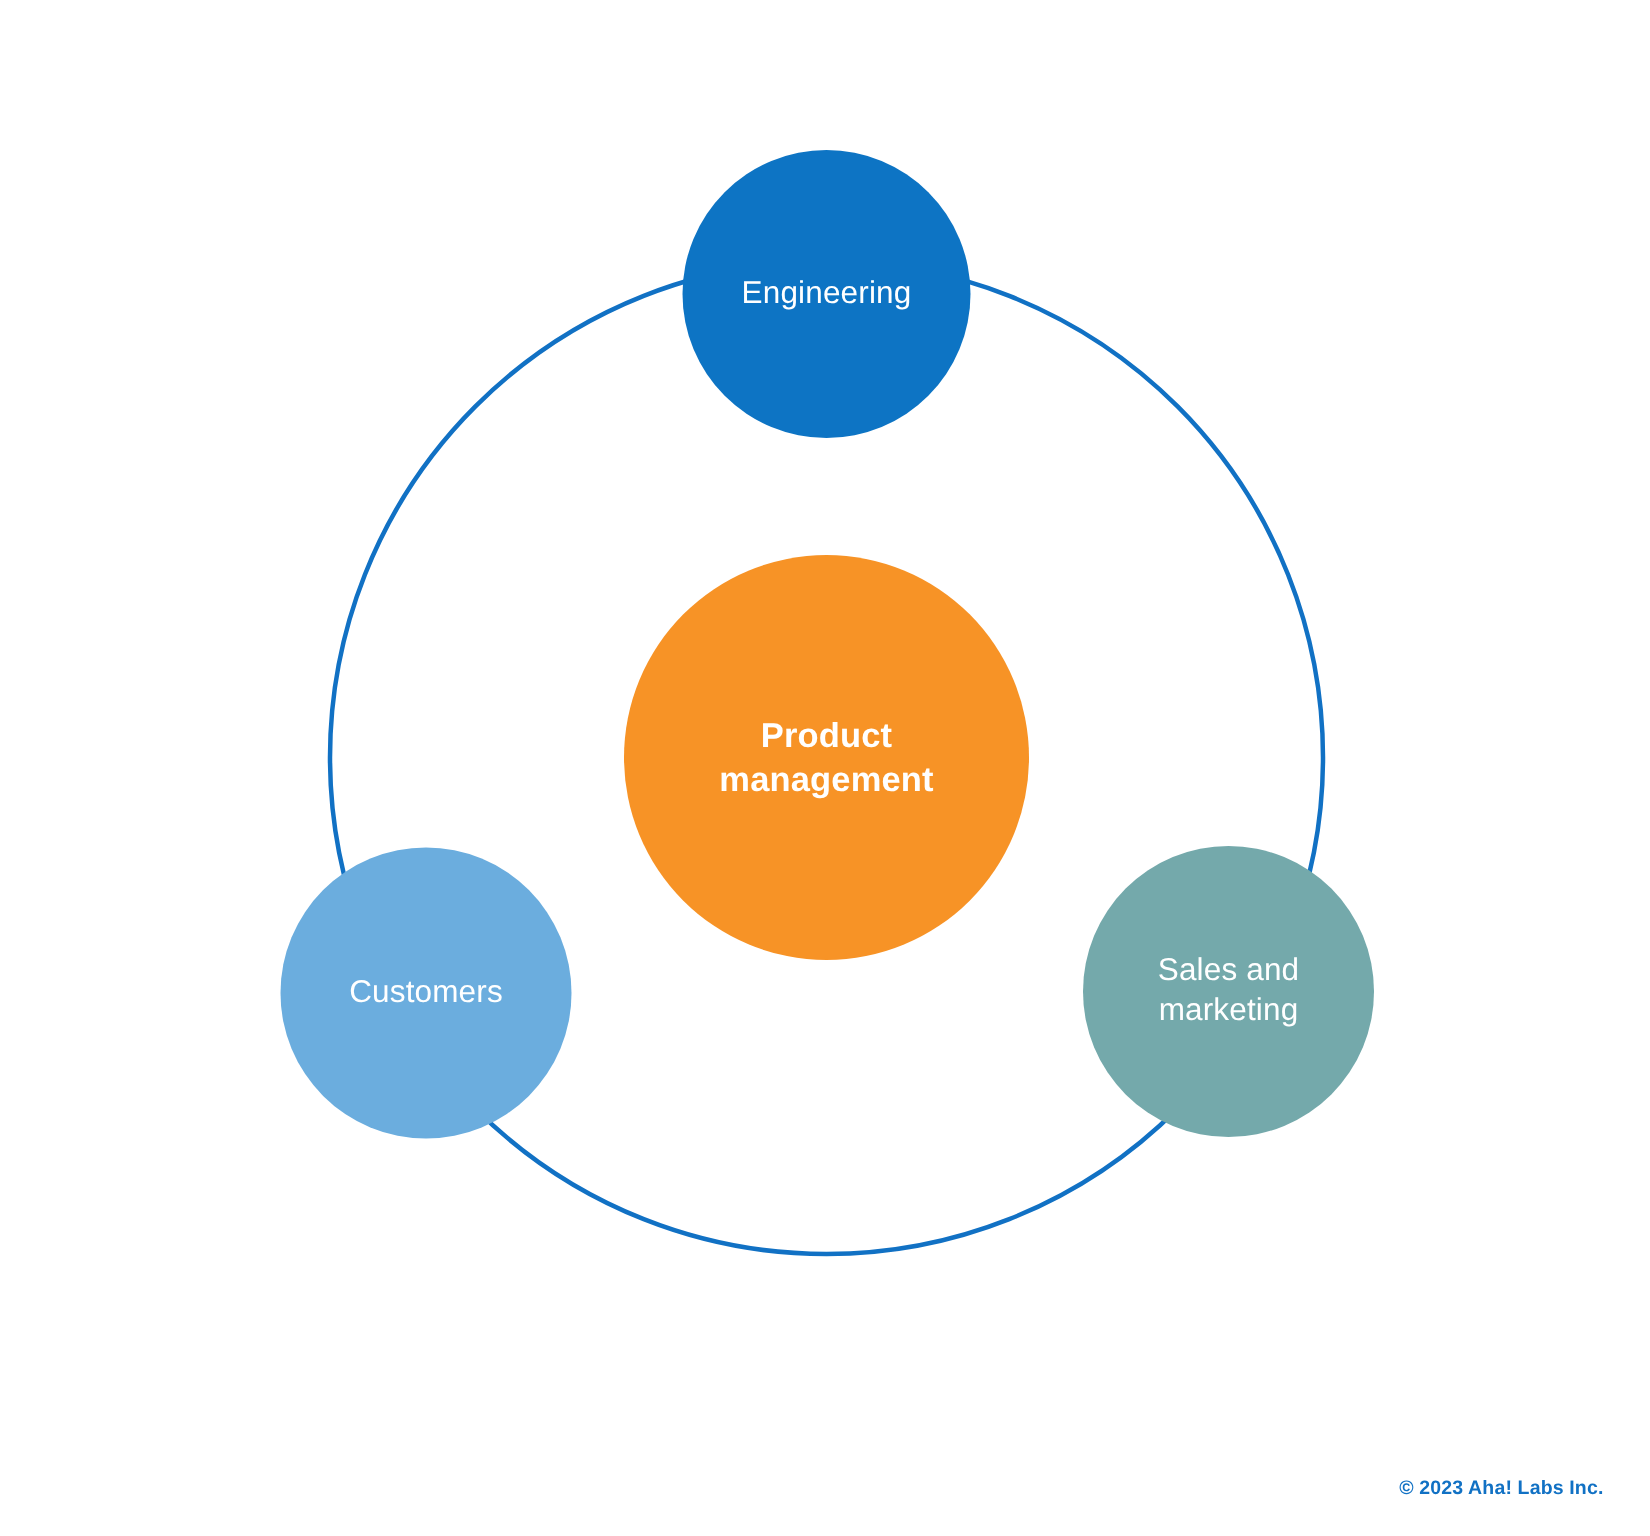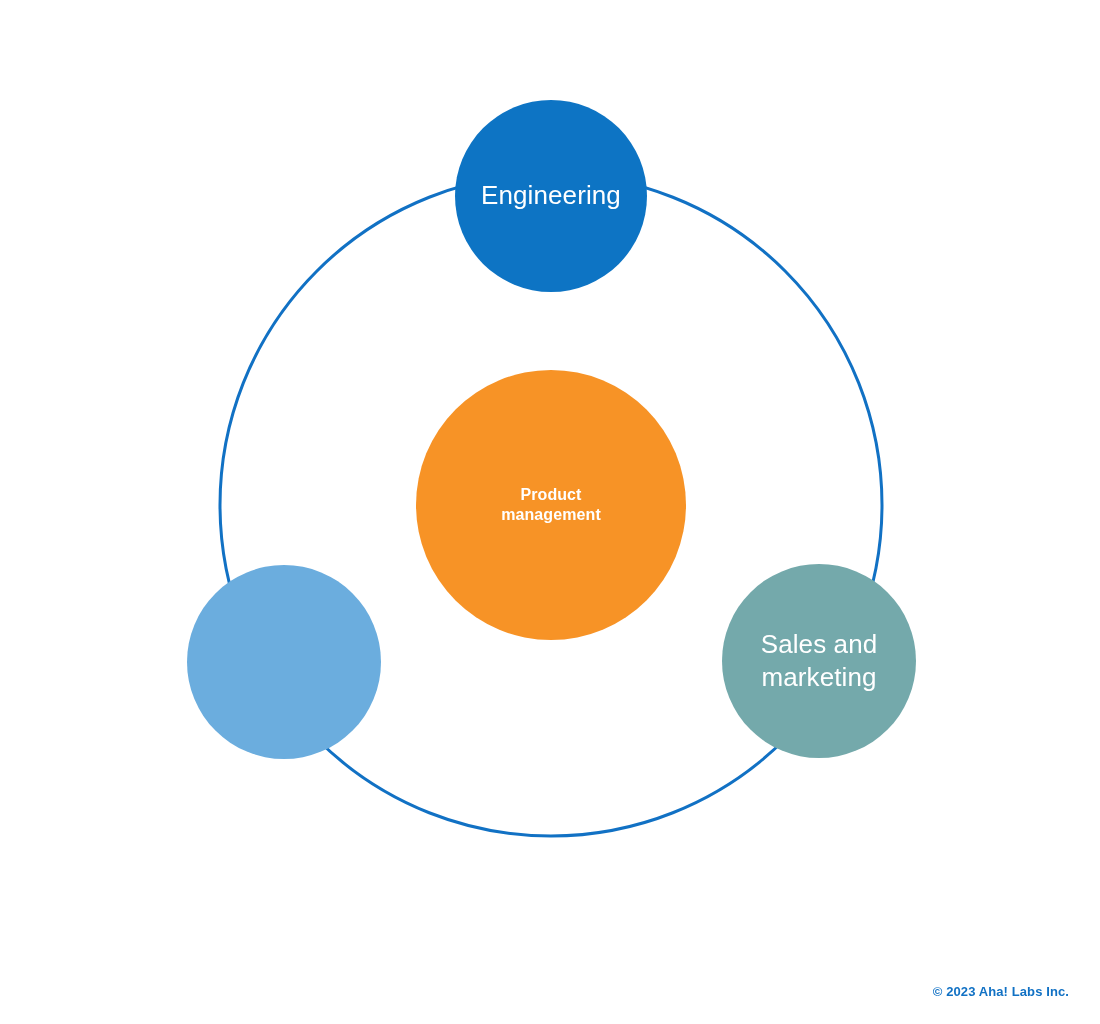--- a/index.html
+++ b/index.html
@@ -37,27 +37,27 @@
     position: absolute;
     text-align: center;
     color: #ffffff;
     line-height: 1.28;
     white-space: pre-line;
     pointer-events: none;
     user-select: none;
   }
 
   .node-label.satellite {
-    font-size: 26px;
+    font-size: 21px;
     font-weight: 400;
     letter-spacing: 0.1px;
   }
 
   .node-label.core {
-    font-size: 16px;
+    font-size: 23px;
     font-weight: 700;
     letter-spacing: 0.1px;
   }
 
   .label-box {
     position: absolute;
     display: flex;
     align-items: center;
     justify-content: center;
   }
@@ -93,20 +93,23 @@
 
   <div class="label-box" id="core-label-box" style="left: 416px; top: 370px; width: 270px; height: 270px;">
     <div class="node-label core" style="color: rgb(255, 255, 255);">Product
 management</div>
   </div>
 
   <div class="label-box" id="sat-label-box-0" style="left: 455px; top: 100px; width: 192px; height: 192px;">
     <div class="node-label satellite" style="color: rgb(255, 255, 255);">Engineering</div>
   </div>
 
+  <div class="label-box" id="sat-label-box-1" style="left: 187px; top: 565px; width: 194px; height: 194px;">
+    <div class="node-label satellite" style="color: rgb(255, 255, 255);">Customers</div>
+  </div>
 
   <div class="label-box" id="sat-label-box-2" style="left: 722px; top: 564px; width: 194px; height: 194px;">
     <div class="node-label satellite" style="color: rgb(255, 255, 255);">Sales and
 marketing</div>
   </div>
 
   <div id="copyright-notice" style="color: rgb(17, 113, 196);">© 2023 Aha! Labs Inc.</div>
 
 </div>
 

